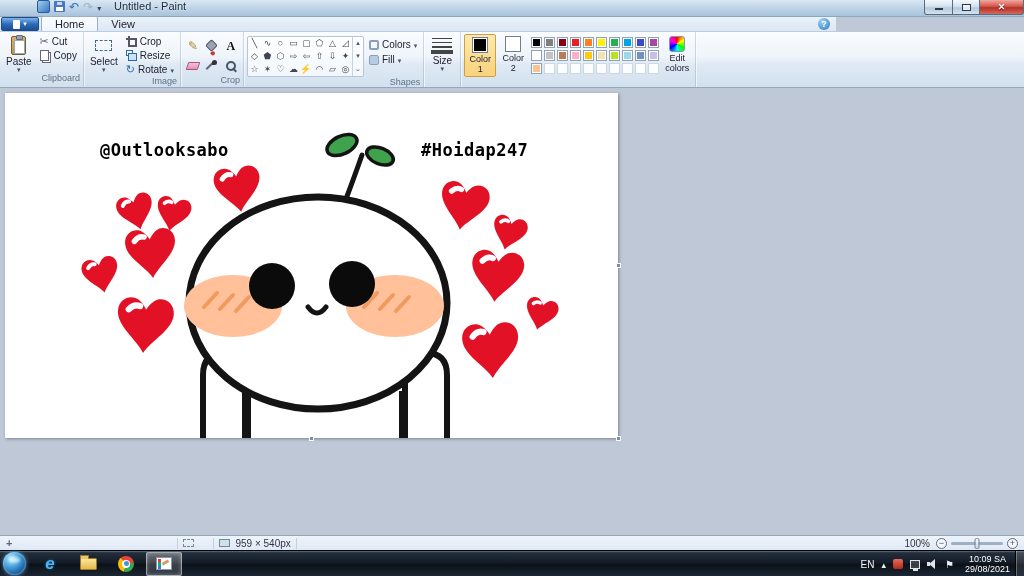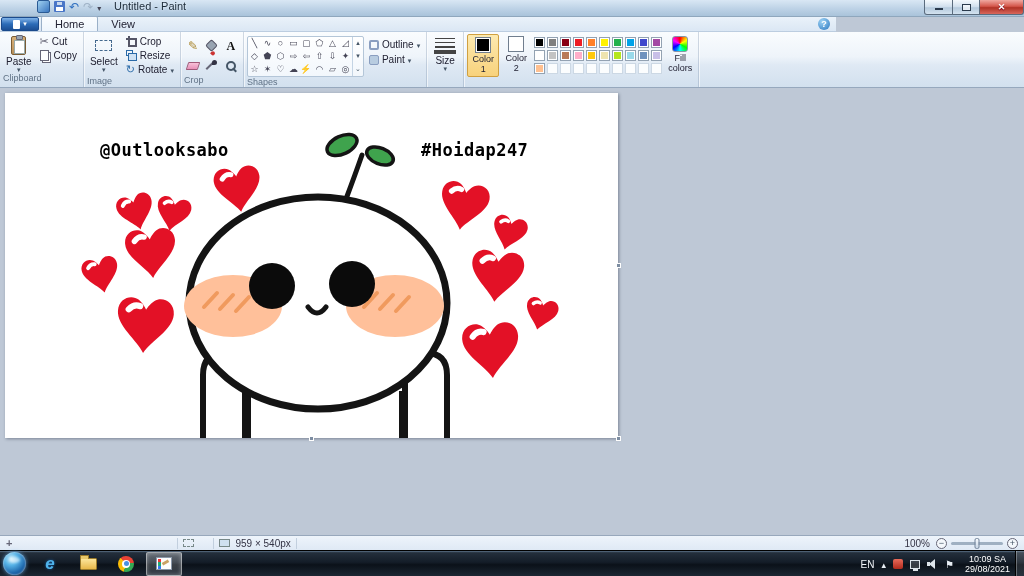--- a/index.html
+++ b/index.html
@@ -50,21 +50,21 @@
     display:flex; align-items:center; justify-content:center; }
   .help-icon::before { content:"?"; }
 
   
   .ribbon { position:absolute; left:0; top:32px; width:1024px; height:56px;
     background:linear-gradient(180deg,#fafcfe 0%,#eef4fa 45%,#dfe9f4 60%,#d2e0ee 100%);
     border-bottom:1px solid #96a8bd; display:flex; }
   .rgroup { height:100%; display:flex; flex-direction:column; padding:2px 3px 0;
     border-right:1px solid rgba(130,150,175,.35); box-shadow:1px 0 0 rgba(255,255,255,.6); }
   .rgc { flex:1; display:flex; align-items:flex-start; gap:2px; }
-  .rgroup-label { text-align:left; font-size:9px; color:#5f7185; padding:0 0 5px; }
+  .rgroup-label { text-align:right; font-size:9px; color:#5f7185; padding:0 0 5px; }
   .bigbtn { display:flex; flex-direction:column; align-items:center; gap:1px; padding:2px 3px 1px;
     border-radius:2px; min-width:30px; }
   .bb-label { font-size:10px; color:#223; }
   .dd::after { content:"▾"; font-size:7px; color:#456; line-height:4px; display:block; }
   .smallcol { display:flex; flex-direction:column; gap:1px; padding-top:1px; }
   .smallbtn { display:flex; align-items:center; gap:3px; font-size:10px; color:#223; height:13px; padding:0 3px; border-radius:2px; }
   .smallbtn .dd::after { display:inline; line-height:inherit; }
 
   
   .icon-clipboard { width:15px; height:19px; background:linear-gradient(#d8b078,#b8905a);
@@ -333,26 +333,26 @@
             </div>
           <div class="shapes-scroll">
             <span class="sarr up"></span>
             <span class="sarr down"></span>
             <span class="sarr more"></span>
           </div>
         </div>
         <div class="of-col">
           <div class="smallbtn">
             <span class="icon-outline"></span>
-            <span>Outline</span>
+            <span>Colors</span>
             <span class="dd"></span>
           </div>
           <div class="smallbtn">
             <span class="icon-fill"></span>
-            <span>Paint</span>
+            <span>Fill</span>
             <span class="dd"></span>
           </div>
         </div>
       </div>
       <div class="rgroup-label">Shapes</div>
     </div>
 
     <div class="rgroup">
       <div class="rgc">
         <div class="bigbtn">
@@ -406,21 +406,21 @@
               <div class="swatch empty"></div>
               <div class="swatch empty"></div>
               <div class="swatch empty"></div>
               <div class="swatch empty"></div>
               <div class="swatch empty"></div>
               <div class="swatch empty"></div>
             </div>
         </div>
         <div class="colorbtn">
           <span class="icon-rainbow"></span>
-          <span class="cb-label">Fill colors</span>
+          <span class="cb-label">Edit colors</span>
         </div>
       </div>
     </div>
   </div>
 
   <div class="workspace">
     <div class="canvas">
       <svg viewBox="0 0 613 345" width="613" height="345">
         <defs>
           <g id="heart-def">

